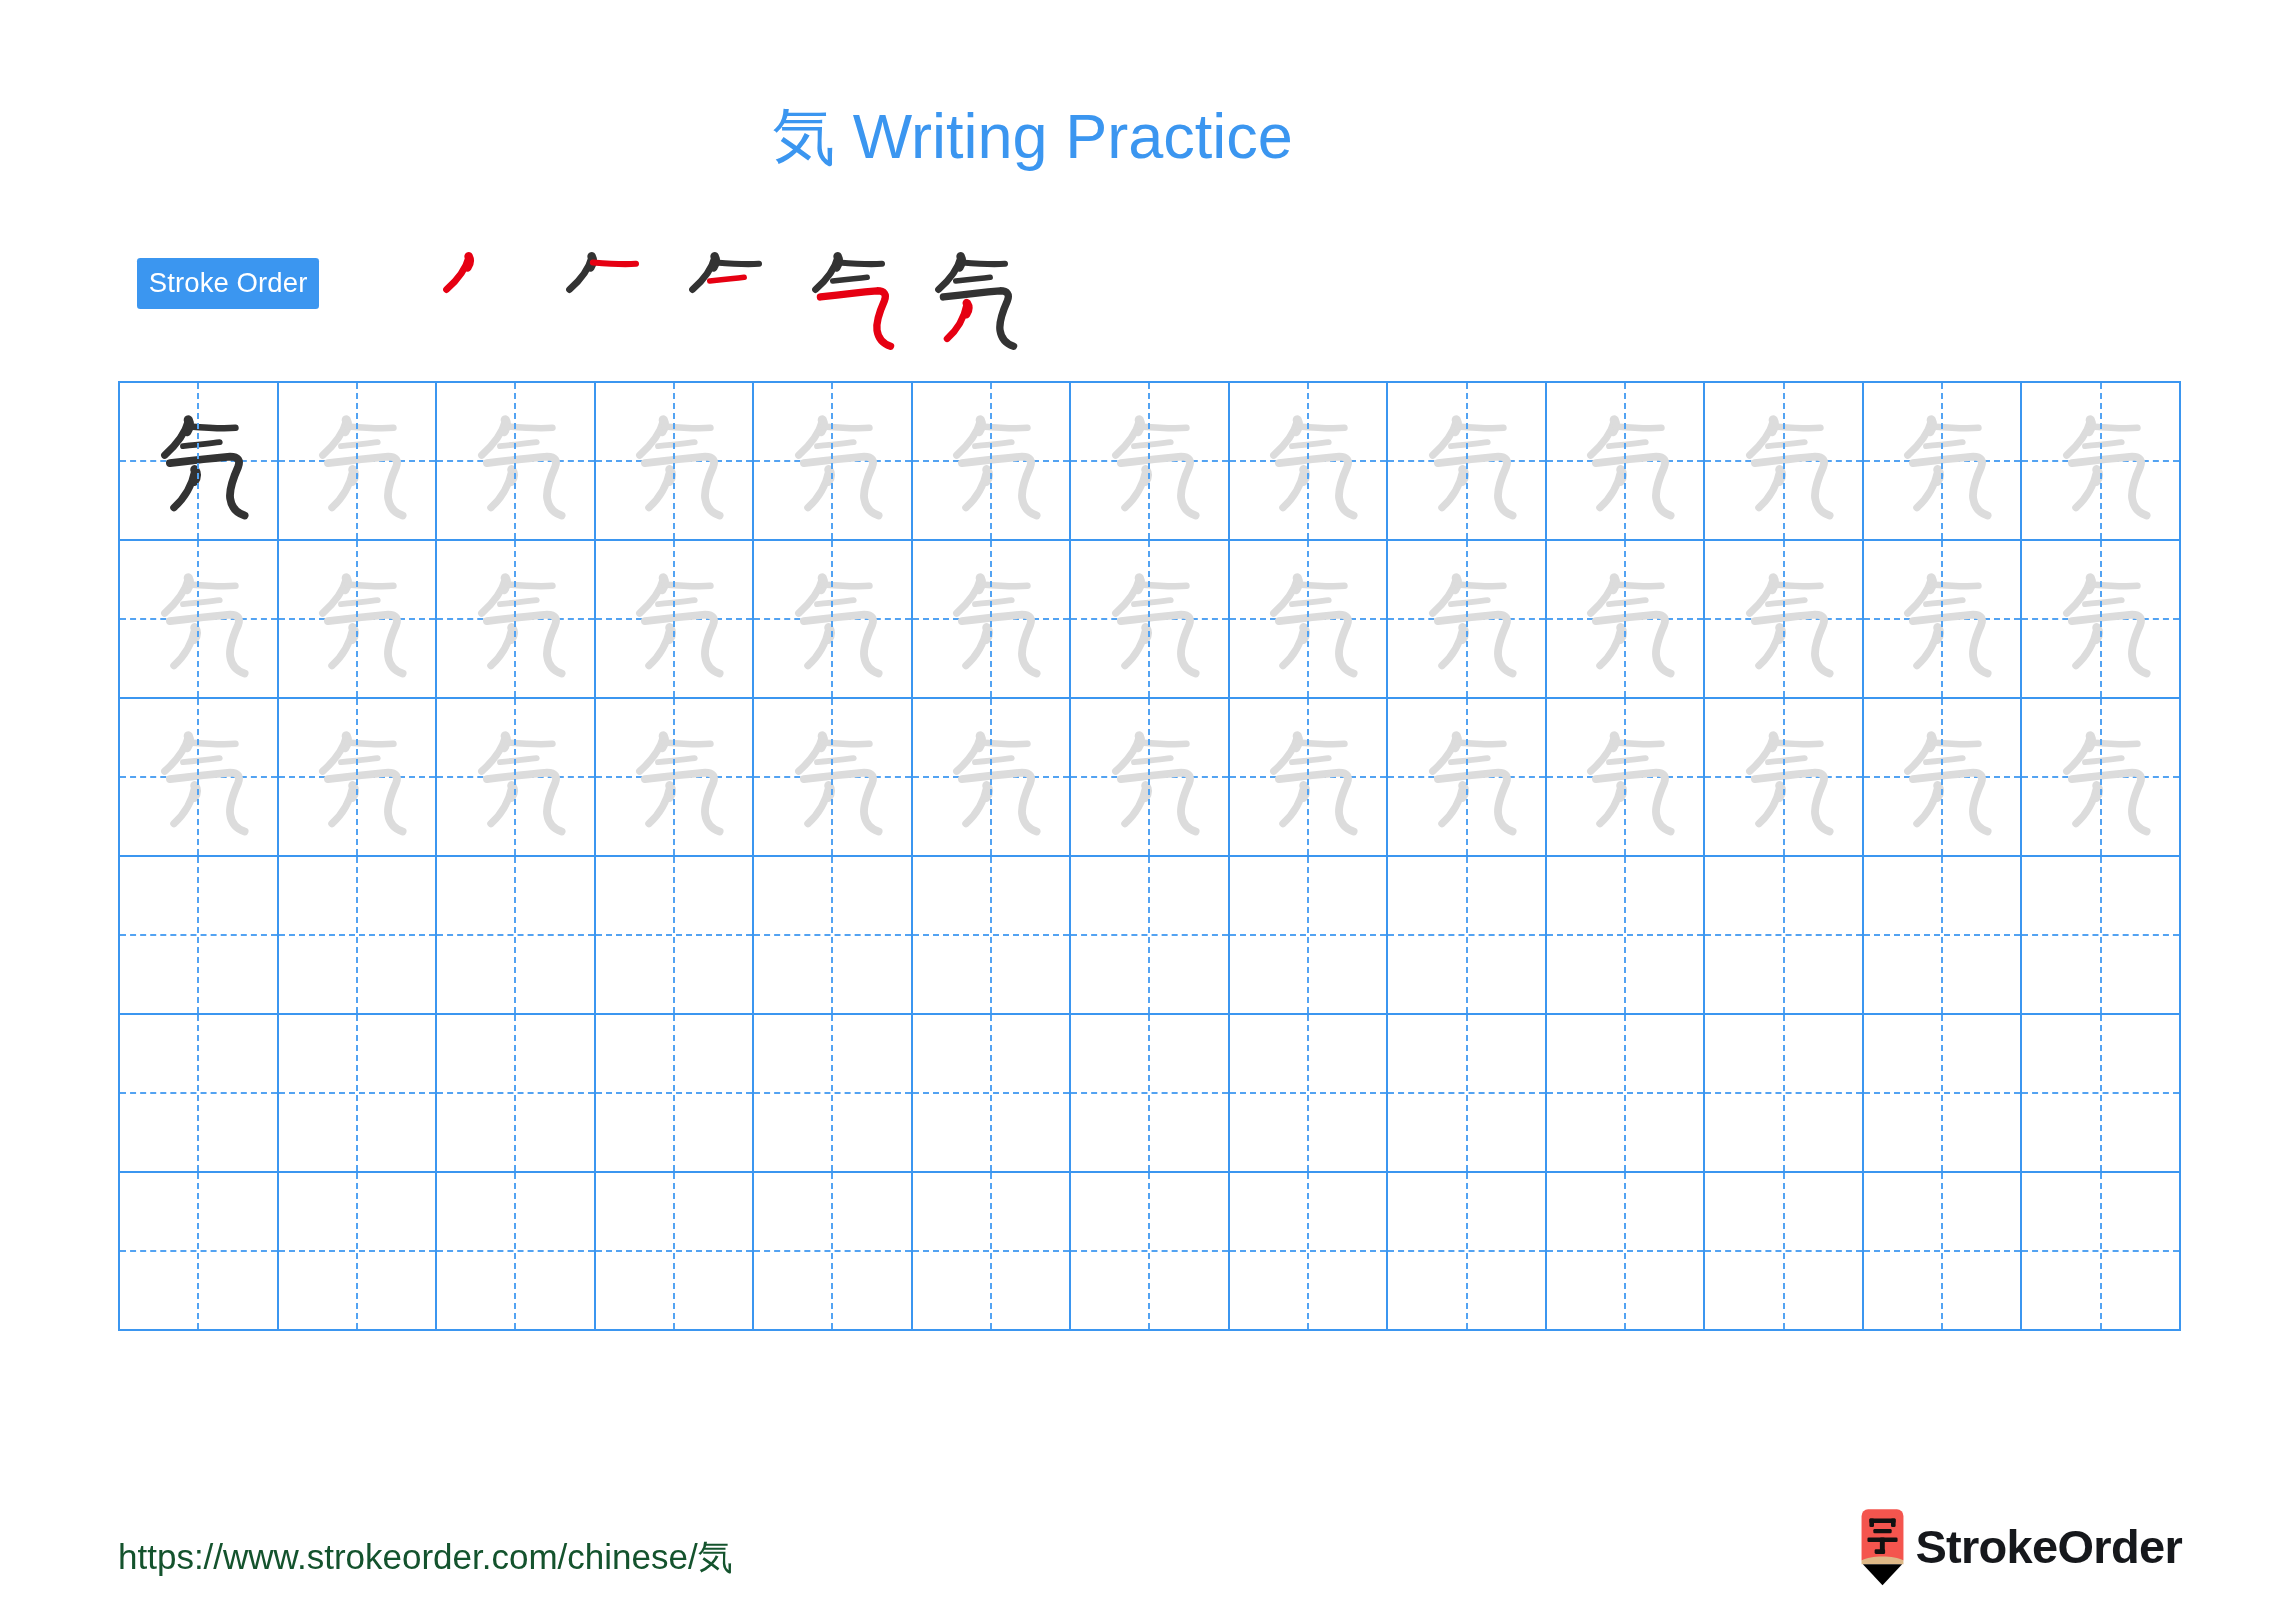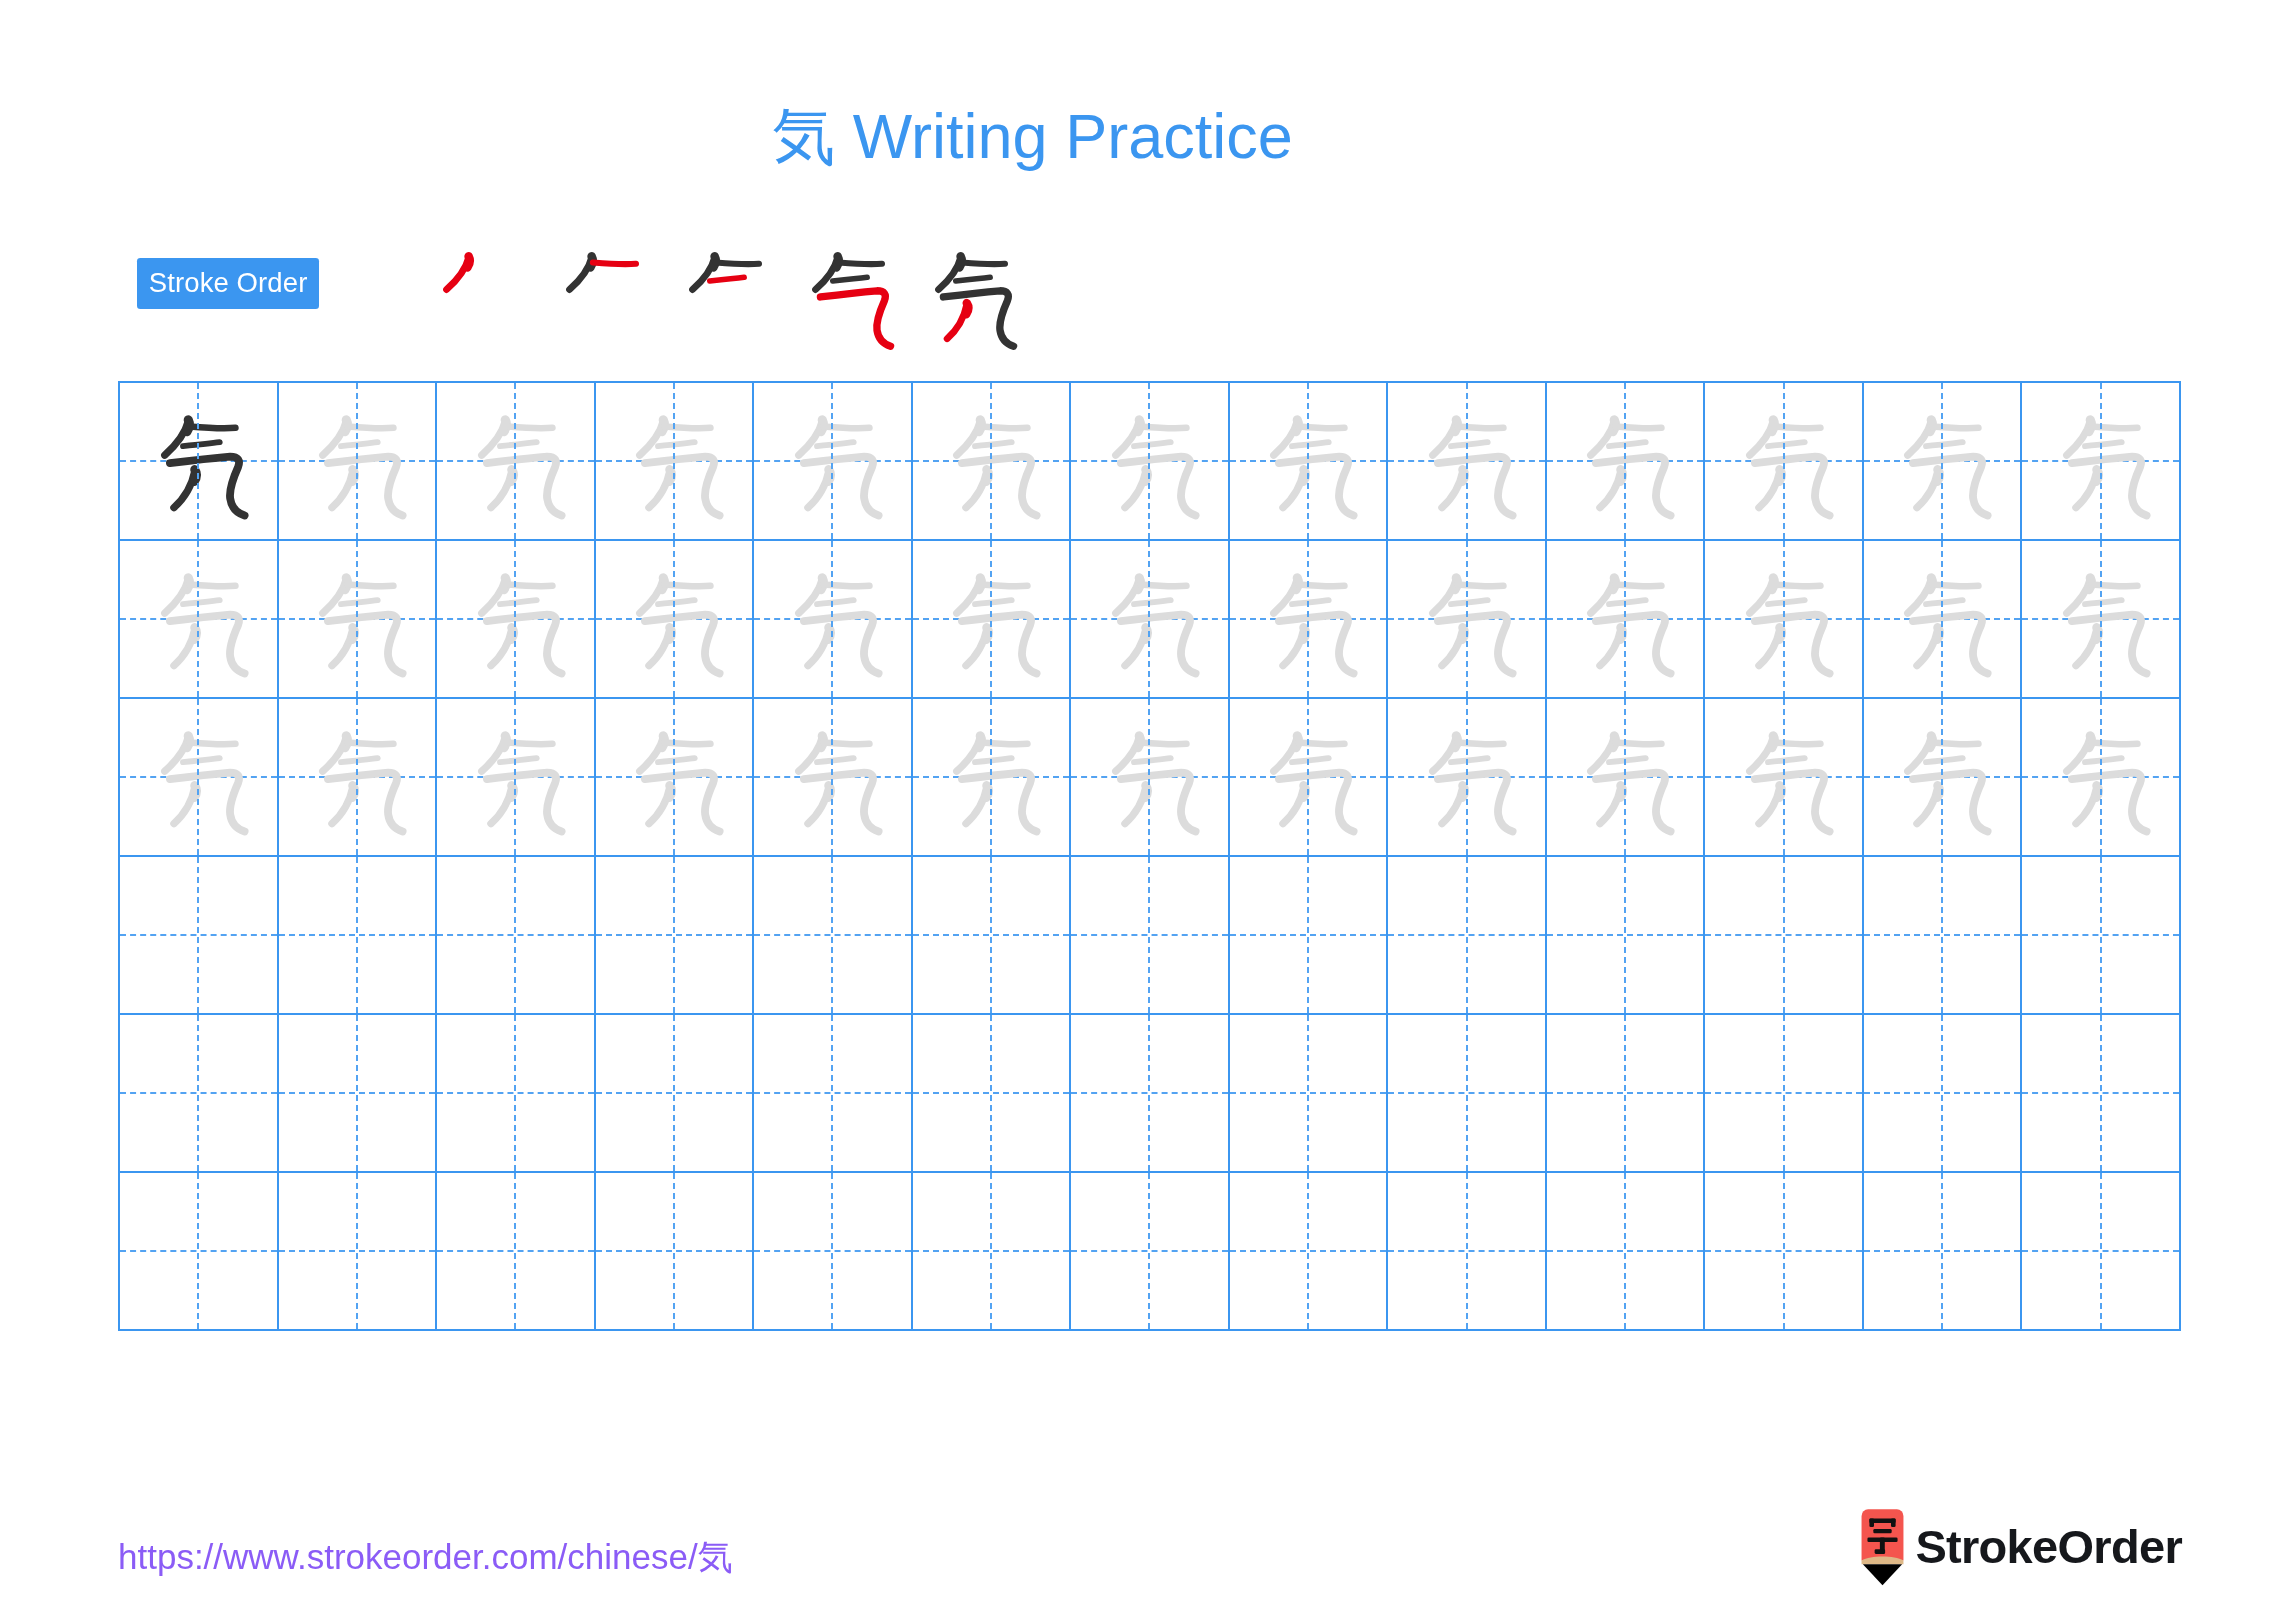--- a/index.html
+++ b/index.html
@@ -70,21 +70,21 @@
   }
   .cell-glyph{
     position:absolute; left:8%; top:8%; width:84%; height:84%;
     pointer-events:none;
   }
   .cell-glyph svg{ display:block; width:100%; height:100%; }
 
   
   #footer-url{
     position:absolute; left:118px; top:1534px;
-    font-size:35px; color:#8b5cf6; white-space:nowrap;
+    font-size:35px; color:#14532d; white-space:nowrap;
   }
 
   #brand-logo{
     position:absolute; right:113px; top:1508px;
     display:flex; align-items:center; gap:5px;
   }
   #brand-mark{ width:55px; height:80px; flex:0 0 55px; }
   #brand-mark svg{ display:block; width:55px; height:80px; }
   #brand-name{
     font-size:47px; font-weight:bold; color:#16181C;

